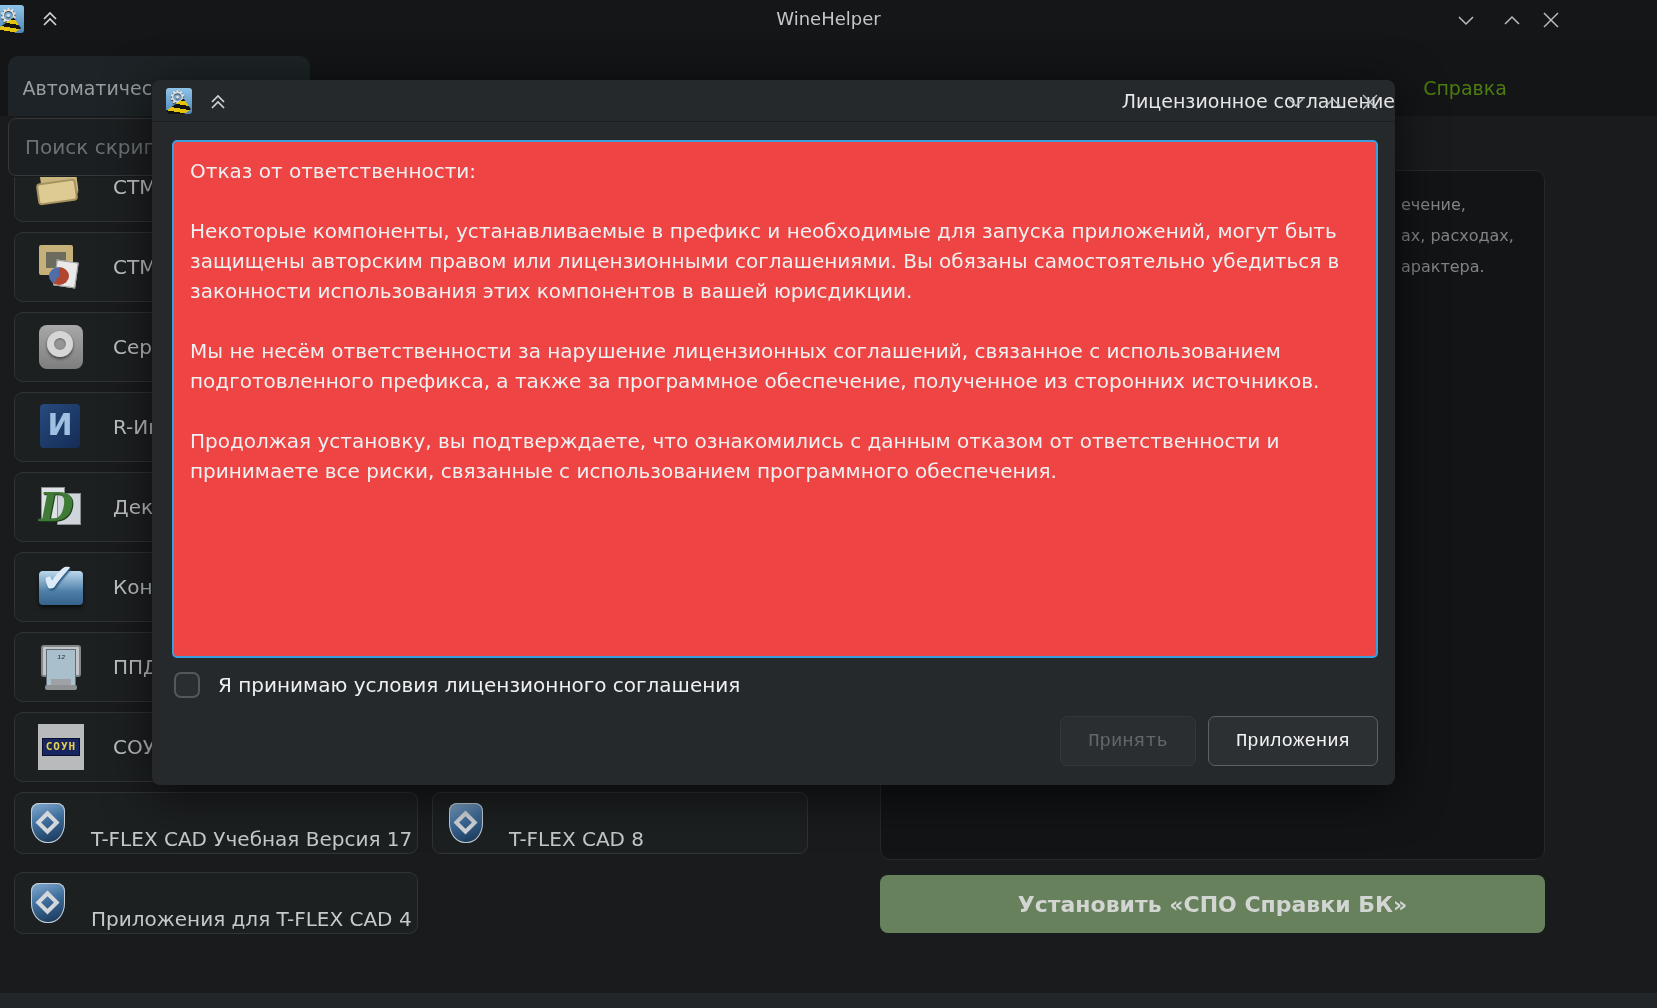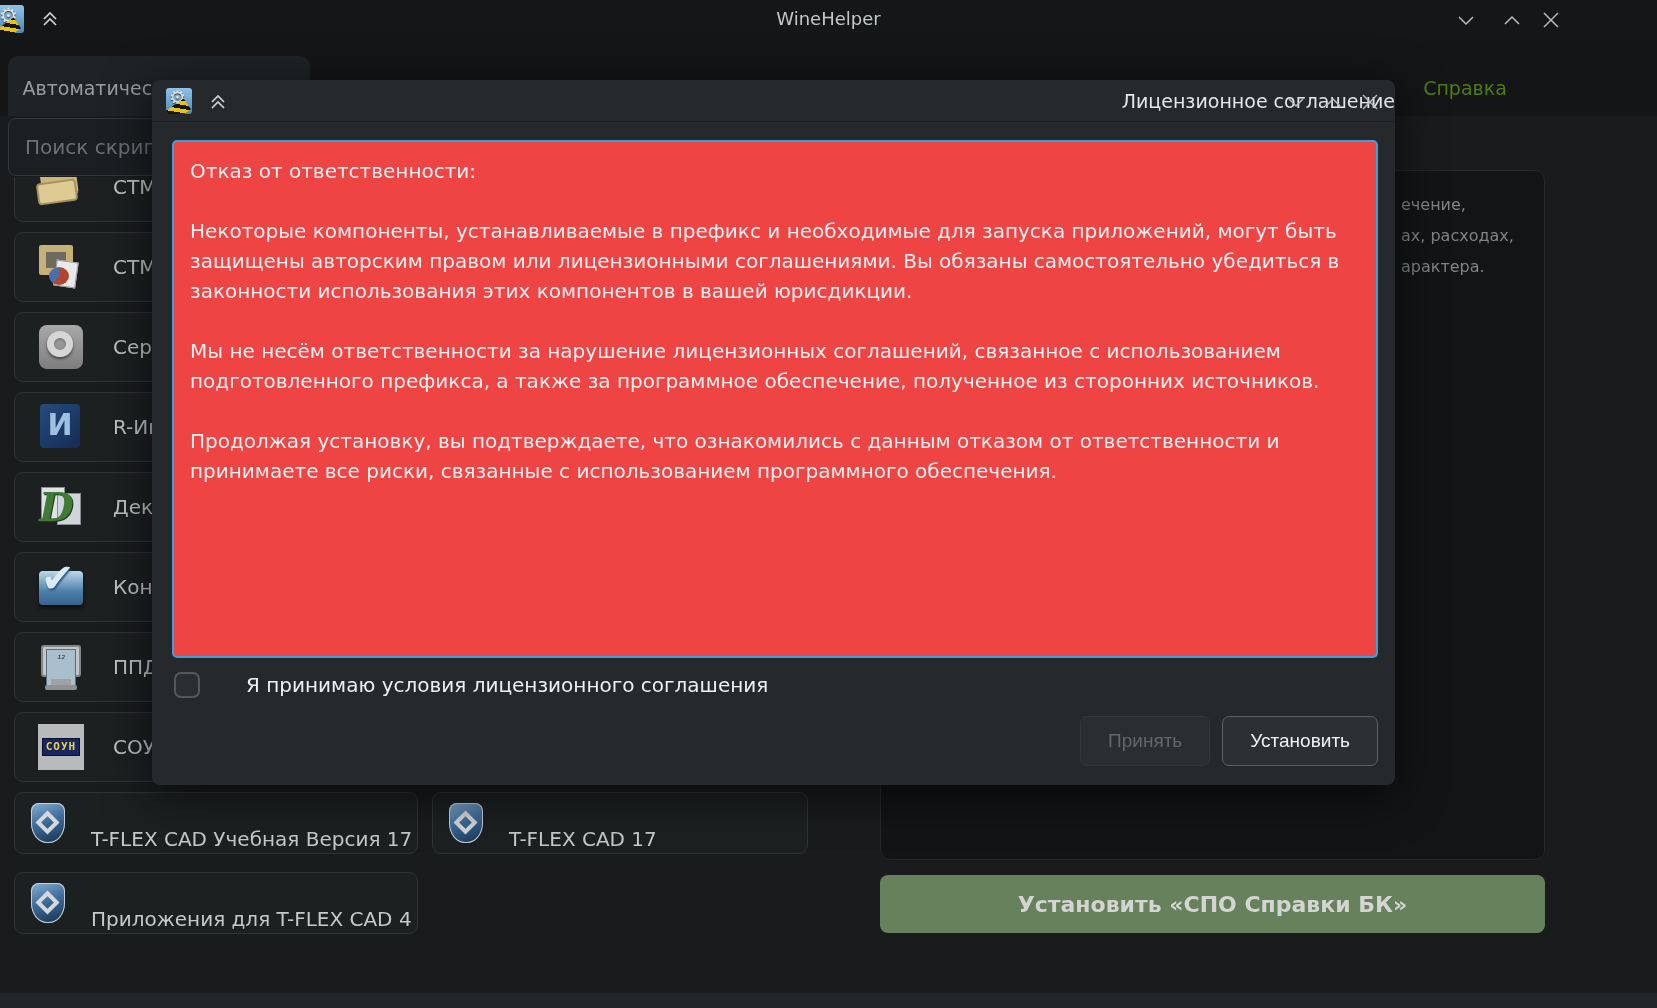--- a/index.html
+++ b/index.html
@@ -74,26 +74,26 @@
   .dlg-titlebar { position:absolute; left:0; top:0; width:100%; height:42px; border-bottom:1px solid #1c1e20; }
   .dlg-appicon { left:14px; top:8px; width:26px; height:26px; }
   .dlg-keepabove { position:absolute; left:56px; top:12px; }
   .dlg-title { position:absolute; left:0; right:0; top:10px; text-align:right; color:#e4e6e7; font-size:19px; }
   .dlg-btn { position:absolute; top:13px; width:22px; height:18px; }
   .dlg-min { left:1133px; } .dlg-max { left:1170px; } .dlg-close { left:1207px; }
 
   .license-area { position:absolute; left:20px; top:60px; width:1206px; height:518px; background:#ef4444; border:2px solid #3b9edd; border-radius:5px; padding:14px 16px; overflow:hidden; }
   .license-area p { color:#eef0f1; font-size:20px; line-height:30px; margin:0 0 30px 0; }
 
-  .accept-row { position:absolute; left:22px; top:590px; height:30px; display:flex; align-items:center;gap:28px; }
+  .accept-row { position:absolute; left:22px; top:590px; height:30px; display:flex; align-items:center; }
   .checkbox { width:26px; height:26px; border:2px solid #54585b; border-radius:7px; background:#2b2e31; flex:none; }
   .accept-label { margin-left:18px; color:#eef0f1; font-size:20px; }
 
   .dlg-buttons { position:absolute; right:17px; top:636px; display:flex; gap:12px; }
-  .btn { height:50px; padding:0 27px; border-radius:7px; font-size:19px; font-family:Liberation Sans, sans-serif; display:flex; align-items:center; }
+  .btn { height:50px; padding:0 27px; border-radius:7px; font-size:19px; font-family:Liberation Mono, monospace; display:flex; align-items:center; }
   .btn-accept { background:#2b2e31; border:1px solid #33373a; color:#63676a; }
   .btn-decline { background:#2c3033; border:1px solid #5c6165; color:#f1f3f4; }
 </style>
 </head>
 <body>
 
 <div id="stage">
 
   <div class="titlebar">
     <div class="appicon main-appicon">
@@ -205,21 +205,21 @@
         <div class="shield"></div>
         <div class="dia"></div>
       </div>
     <span class="tf-label">T-FLEX CAD Учебная Версия 17</span>
   </div>
   <div class="tf-card" style="left:432px;top:792px;width:376px;">
     <div class="tf-ico">
         <div class="shield"></div>
         <div class="dia"></div>
       </div>
-    <span class="tf-label">T-FLEX CAD 17</span>
+    <span class="tf-label">T-FLEX CAD 8</span>
   </div>
   <div class="tf-card" style="left:14px;top:872px;width:404px;">
     <div class="tf-ico">
         <div class="shield"></div>
         <div class="dia"></div>
       </div>
     <span class="tf-label">Приложения для T-FLEX CAD 4</span>
   </div>
 
   <div class="right-panel">
@@ -269,17 +269,17 @@
       <p>Продолжая установку, вы подтверждаете, что ознакомились с данным отказом от ответственности и принимаете все риски, связанные с использованием программного обеспечения.</p>
     </div>
 
     <div class="accept-row">
       <div class="checkbox"></div>
       <span class="accept-label">Я принимаю условия лицензионного соглашения</span>
     </div>
 
     <div class="dlg-buttons">
       <button class="btn btn-accept" disabled="">Принять</button>
-      <button class="btn btn-decline">Установить</button>
+      <button class="btn btn-decline">Приложения</button>
     </div>
   </div>
 
 </div>
 
 </body></html>

